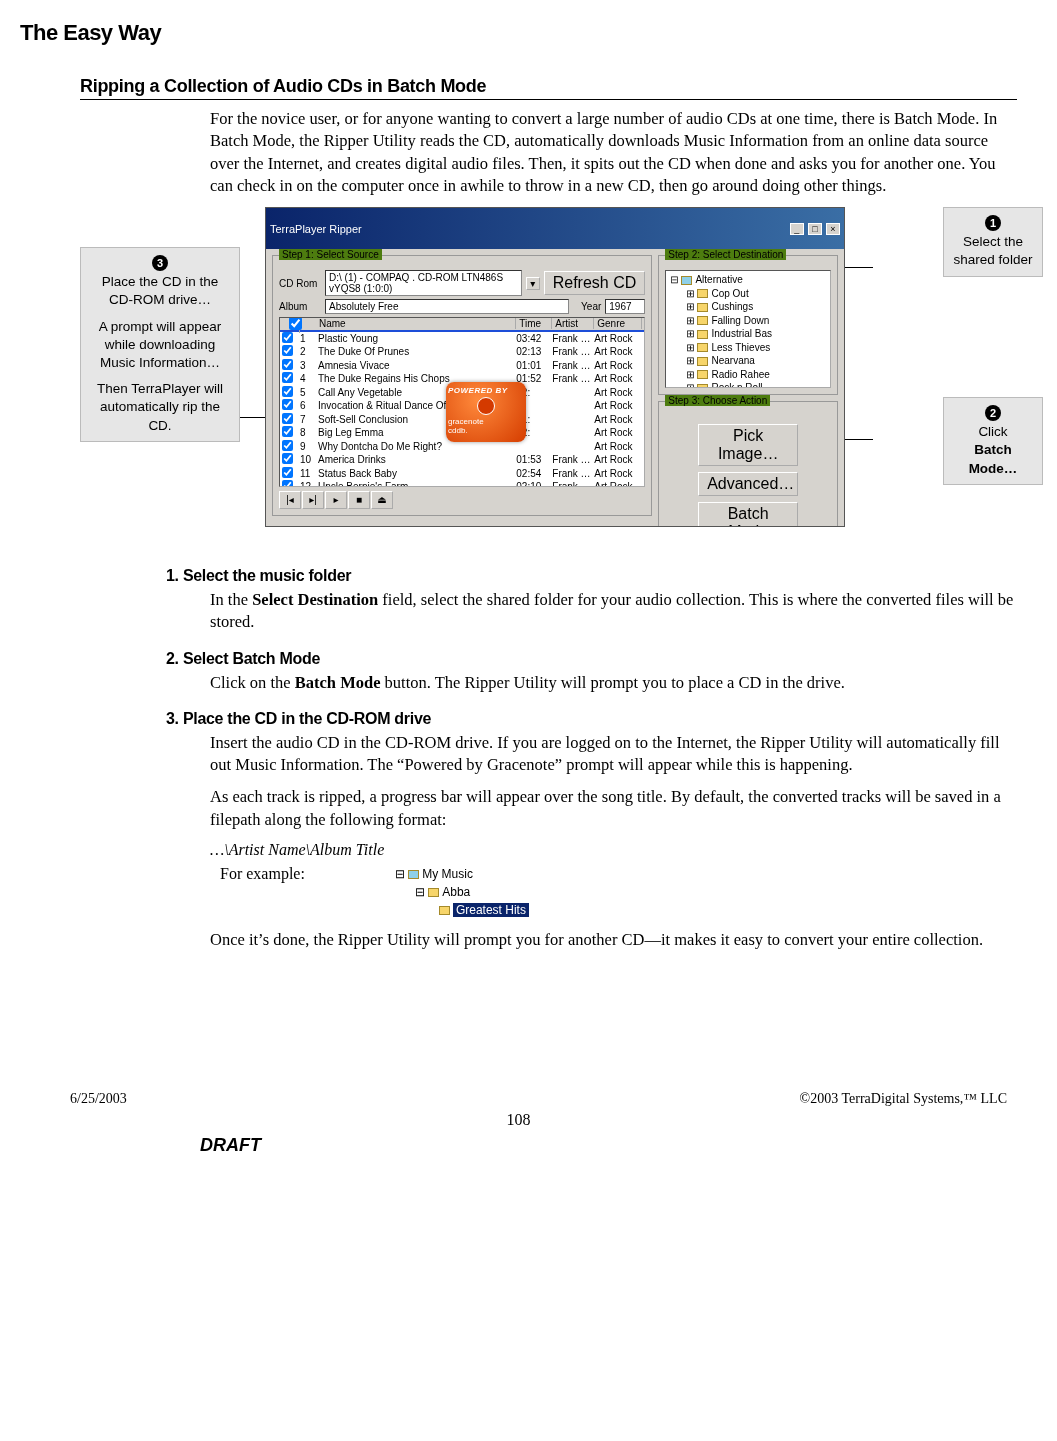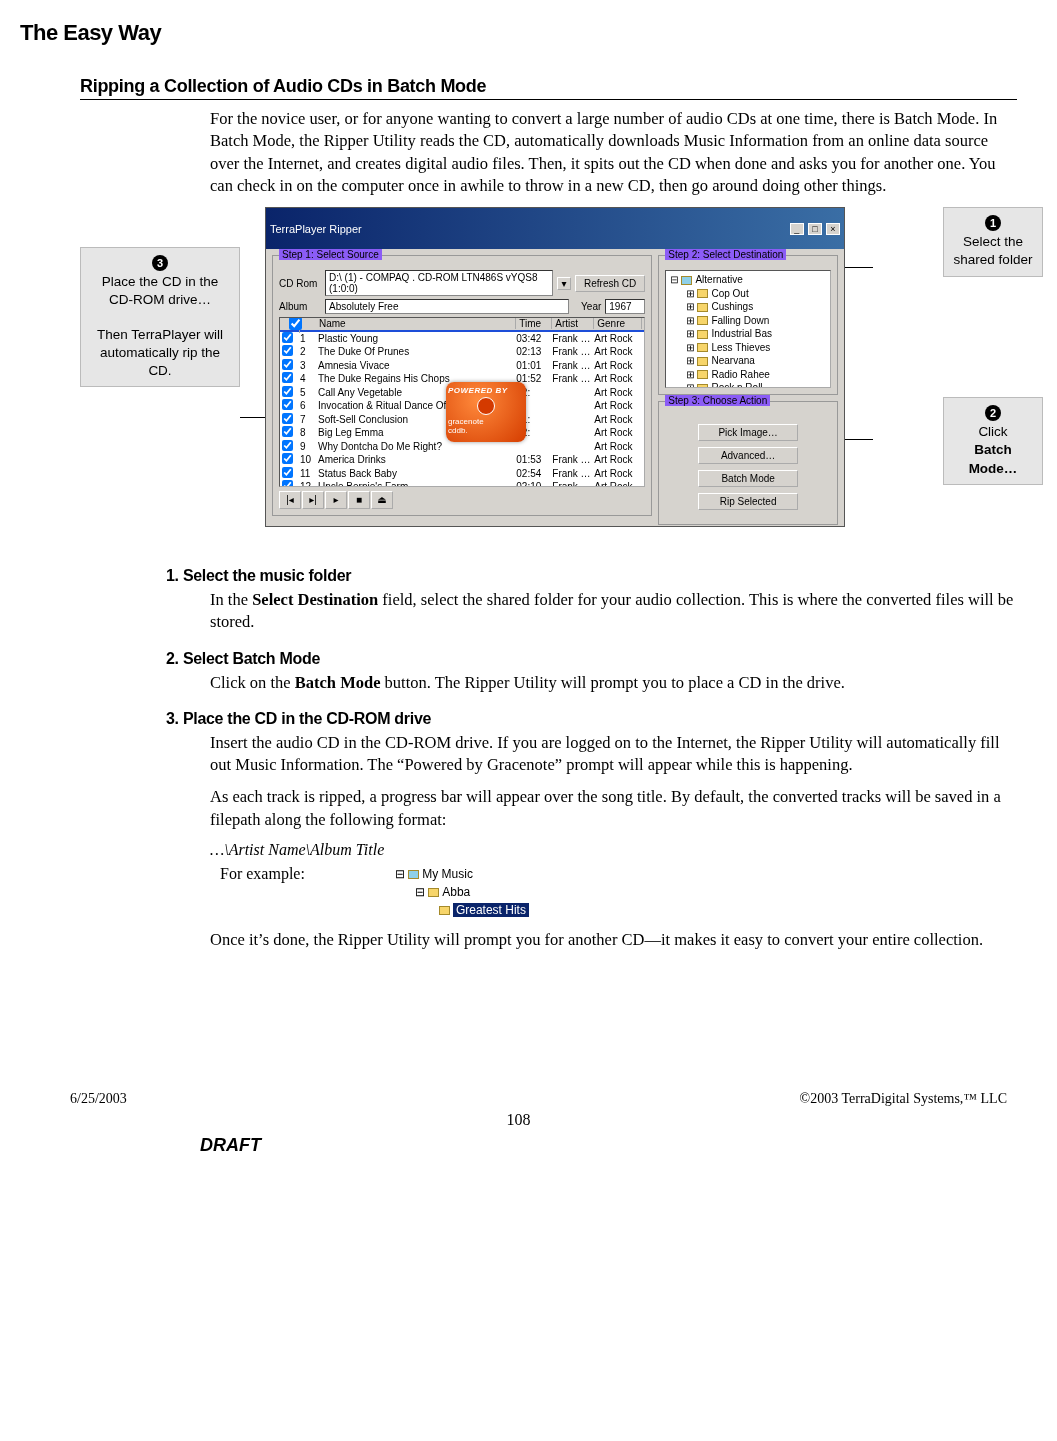--- a/index.html
+++ b/index.html
@@ -101,39 +101,39 @@
     padding: 6px;
   }
   .group {
     border: 1px solid #999;
     position: relative;
     padding: 14px 6px 6px 6px;
   }
   .group-title {
     position: absolute;
     top: -7px; left: 6px;
-    background: #8b5cf6;
+    background: #4d7c0f;
     padding: 0 3px;
     font-size: 10px;
   }
   .left-col { flex: 1.7; }
   .right-col { flex: 1; display: flex; flex-direction: column; gap: 6px; }
   .row { display: flex; align-items: center; gap: 4px; margin-bottom: 3px; }
   .row label { width: 42px; text-align: left; }
   .inset {
     background: #fff;
     border: 1px inset #888;
     padding: 1px 3px;
     font-size: 10px;
   }
   .btn {
     background: #d6d3ce;
     border: 1px outset #fff;
     padding: 2px 8px;
-    font-size: 10px;
+    font-size: 16px;
     cursor: pointer;
   }
   .tracklist {
     border: 1px inset #aaa;
     background: #fff;
     height: 170px;
     overflow: hidden;
     font-size: 10px;
     position: relative;
   }
@@ -250,20 +250,21 @@
 <div class="section-heading">Ripping a Collection of Audio CDs in Batch Mode</div>
 
 <p class="intro-para">For the novice user, or for anyone wanting to convert a large number of audio CDs at one time, there is Batch Mode.  In Batch Mode, the Ripper Utility reads the CD, automatically downloads Music Information from an online data source over the Internet, and creates digital audio files.  Then, it spits out the CD when done and asks you for another one.  You can check in on the computer once in awhile to throw in a new CD, then go around doing other things.</p>
 
 <div class="figure-area">
 
   <div class="callout callout-left">
     <div class="circ-num">3</div>
     <div>Place the CD in the CD-ROM drive…</div>
     <div style="height:8px"></div>
+    <div>A prompt will appear while downloading Music Information…</div>
     <div style="height:8px"></div>
     <div>Then TerraPlayer will automatically rip the CD.</div>
   </div>
 
   <div class="callout callout-right-1">
     <div class="circ-num">1</div>
     <div>Select the shared folder</div>
   </div>
 
   <div class="callout callout-right-2">

